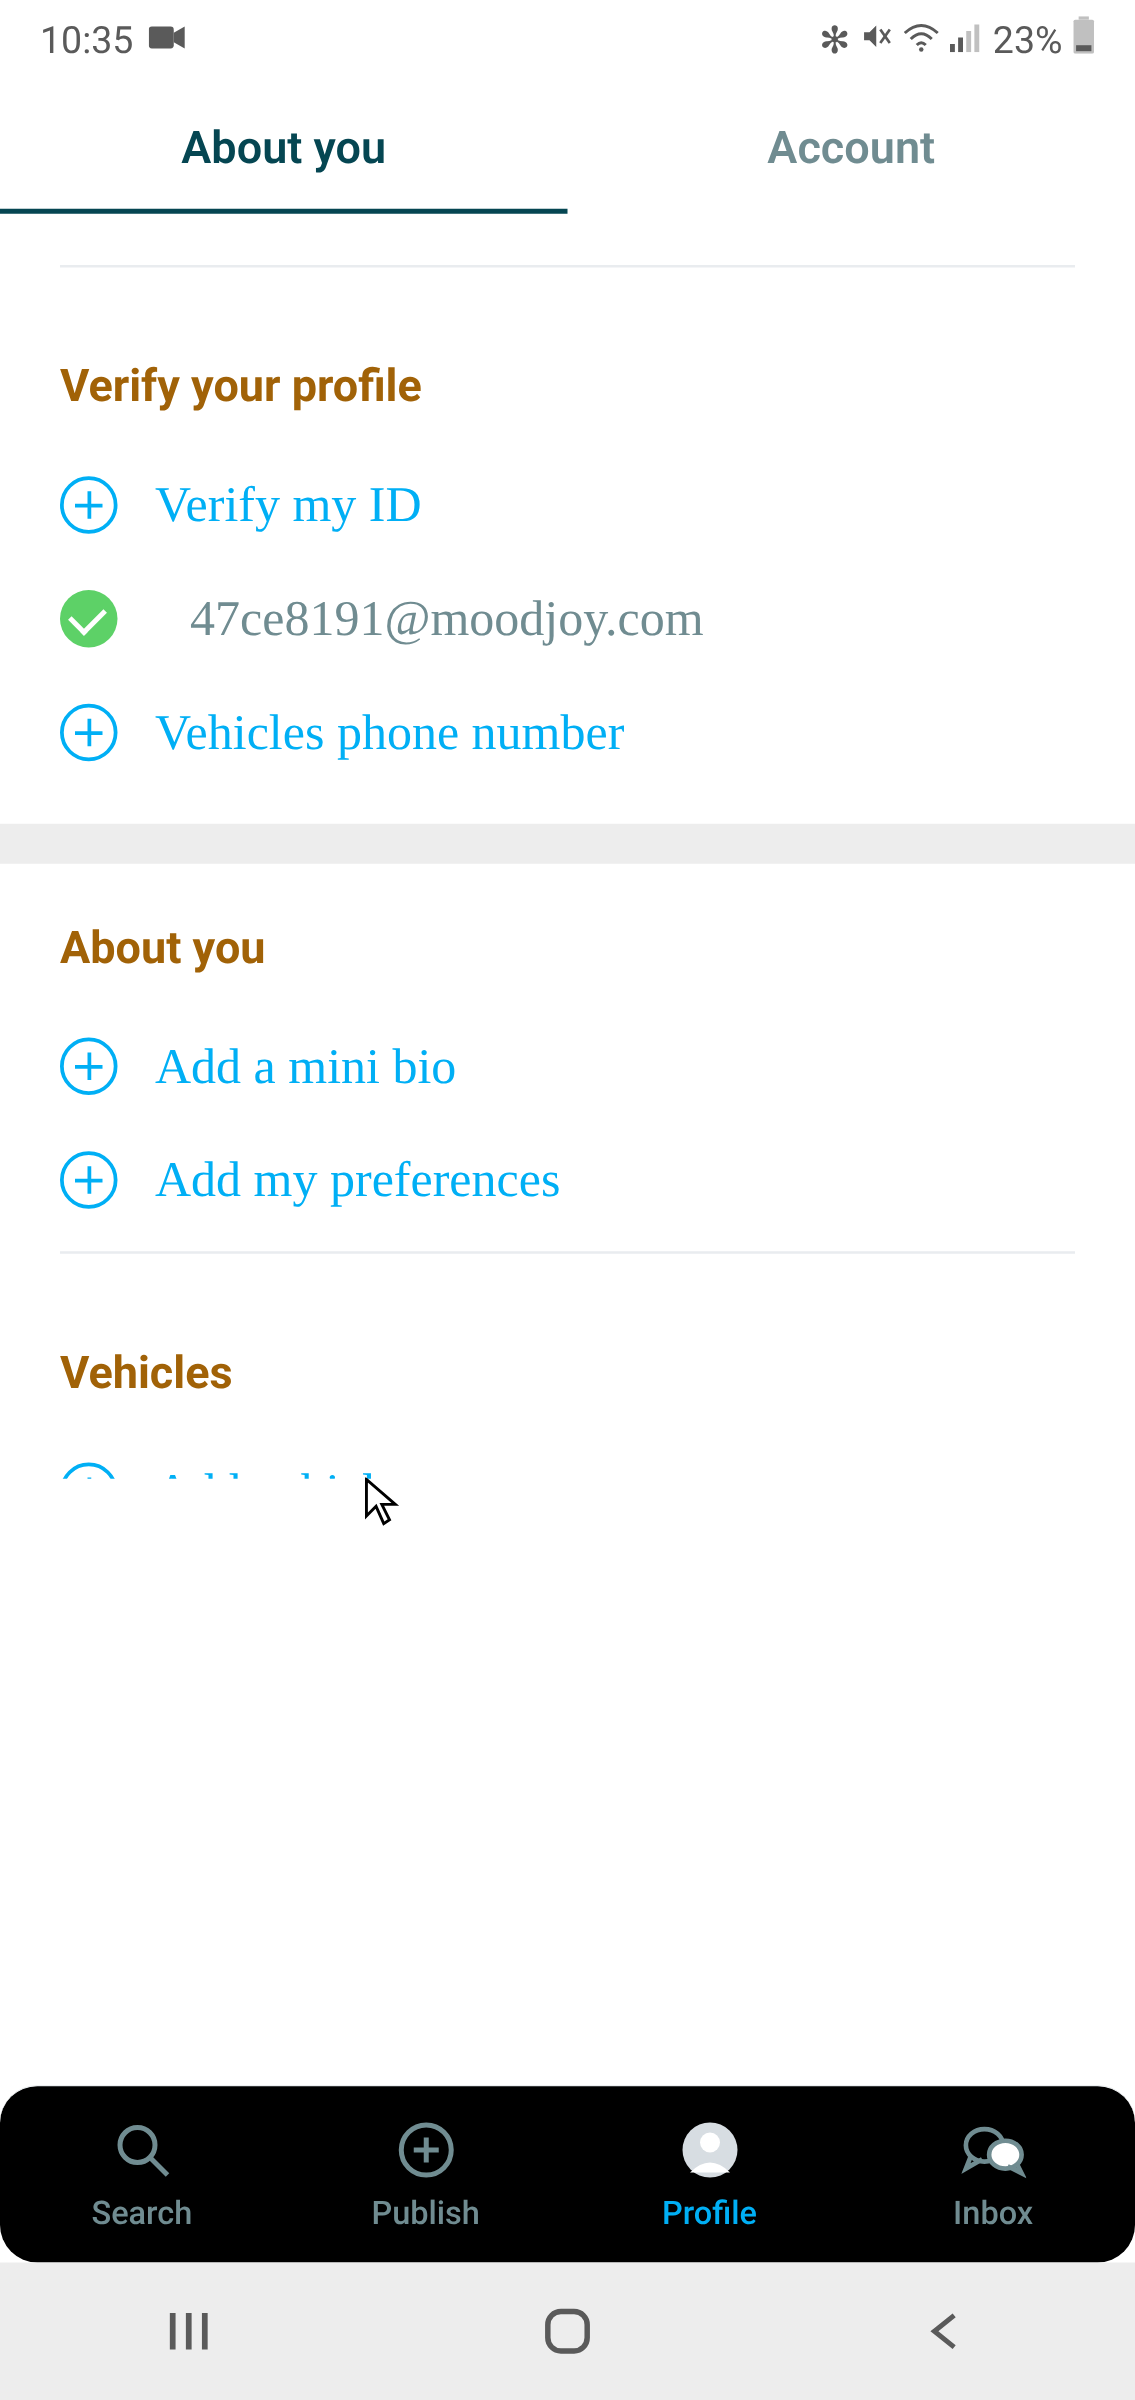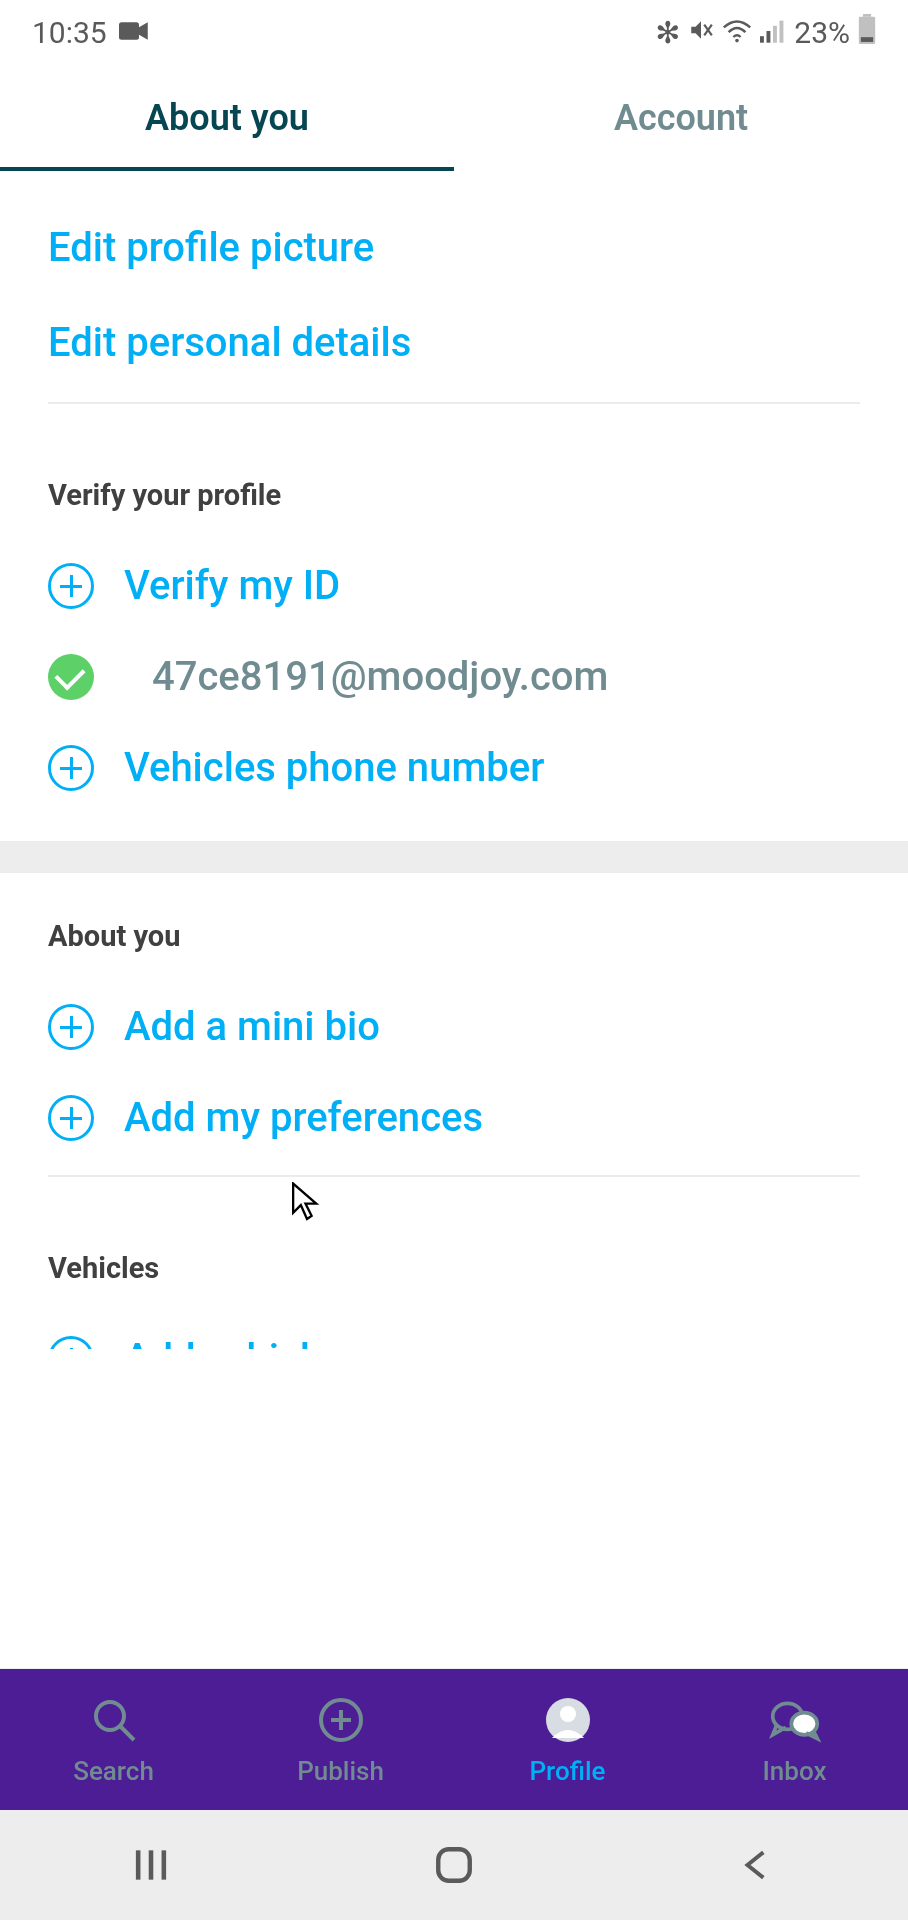--- a/index.html
+++ b/index.html
@@ -64,33 +64,34 @@
   .link-item {
     font-size: 40px;
     font-weight: 500;
     color: #00aff5;
     padding: 24px 0;
     cursor: pointer;
   }
   .divider { border: none; border-top: 2px solid #e9ecef; margin: 12px 0 0 0; }
 
   .section-title {
-    font-size: 29px;
+    font-size: 36px;
     font-weight: 700;
-    color: #404040;
+    color: #a16207;
     margin-bottom: 28px;
     margin-top: 18px;
   }
 
   .verify-list .verify-row,
   .action-list .action-row {
     display: flex;
     align-items: center;
     gap: 30px;
     padding: 22px 0;
+    font-family: Liberation Serif, serif;
   }
   .verify-row .label,
   .action-row .label {
     font-size: 40px;
     font-weight: 500;
     color: #00aff5;
   }
   .verify-row.verified .label { color: #708c91; margin-left: 28px; }
 
   .plus-circle {
@@ -128,22 +129,23 @@
     background: #ededed;
   }
 
   
   .bottom-nav {
     position: absolute;
     bottom: 110px;
     left: 0; right: 0;
     height: 142px;
     display: flex;
-    background: #4c1d95;
+    background: #000000;
     border-top: 1px solid #eceff1;
+    border-radius: 30px;
   }
   .nav-item {
     flex: 1;
     display: flex;
     flex-direction: column;
     align-items: center;
     justify-content: center;
     gap: 10px;
     cursor: pointer;
     color: #708c91;
@@ -226,28 +228,20 @@
     <span>About you</span>
   </div>
   <div class="top-tab">
     <span>Account</span>
   </div>
 </div>
 
 <div class="content">
 
   <div class="section">
-    <div class="link-list">
-      <div class="link-item">
-        <span>Edit profile picture</span>
-      </div>
-      <div class="link-item">
-        <span>Edit personal details</span>
-      </div>
-    </div>
     <hr class="divider">
   </div>
 
   <div class="section">
     <div class="section-title">Verify your profile</div>
     <div class="verify-list">
       <div class="verify-row">
         <span class="plus-circle"></span>
         <span class="label">Verify my ID</span>
       </div>

